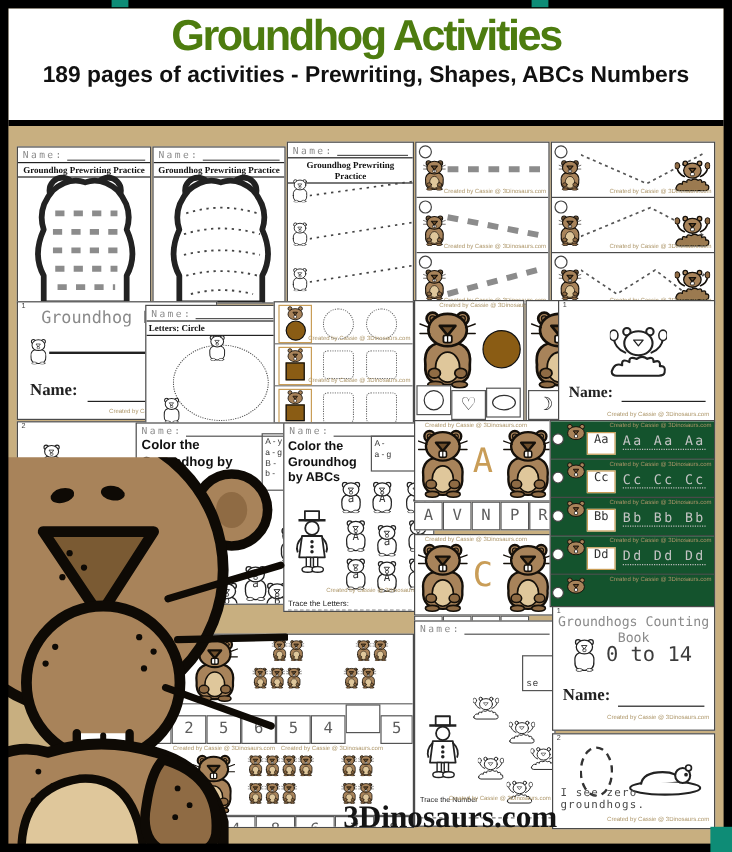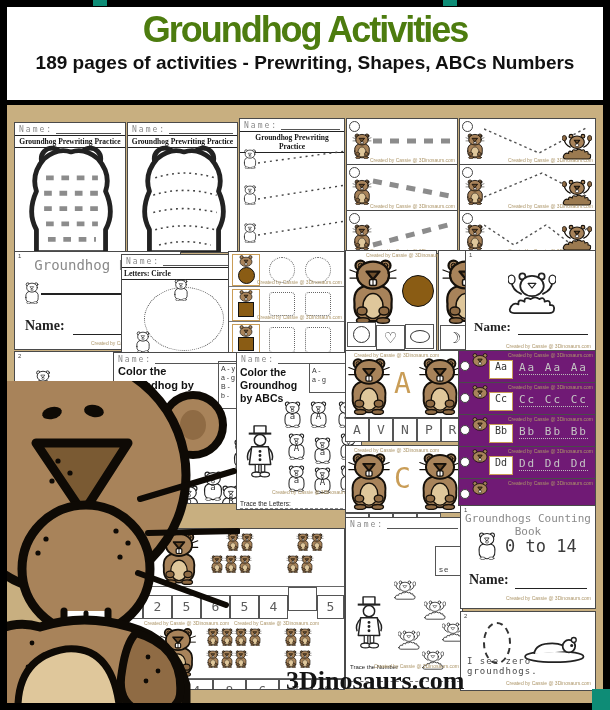--- a/index.html
+++ b/index.html
@@ -28,21 +28,21 @@
   .strip{position:relative;border-bottom:1px solid #4a4a4a;overflow:hidden;}
   .strip svg.path{position:absolute;left:24px;top:0;}
   .strip .gh{position:absolute;left:5px;bottom:5px;}
   .strip .ghr{position:absolute;right:3px;bottom:4px;}
   
   .lgh{position:relative;display:inline-block;}
   .lgh svg{position:absolute;inset:0;width:100%;height:100%;}
   .lgh i{position:absolute;left:0;right:0;top:38%;text-align:center;font-style:normal;
          font-size:9px;color:#333;font-family:"DejaVu Sans Mono",monospace;}
   
-  .lstrip{position:relative;height:31px;border-bottom:1px solid #4a4a4a;background:#701a75;}
+  .lstrip{position:relative;height:31px;border-bottom:1px solid #4a4a4a;background:#14532d;}
   .pairbox{position:absolute;left:30px;top:9px;width:22px;height:17px;border:1.5px solid #c99d57;
            text-align:center;font-size:10px;color:#333;font-family:"DejaVu Sans Mono",monospace;background:#fff;}
   .trace{position:absolute;left:60px;top:10px;font-family:"DejaVu Sans Mono",monospace;font-size:11px;
          letter-spacing:2px;color:#c4c4c4;border-bottom:1px dotted #bbb;}
   
   .ncell{display:inline-block;box-sizing:border-box;border:1px solid #555;height:24px;line-height:22px;
          text-align:center;font-family:"DejaVu Sans Mono",monospace;font-size:13px;color:#5d5d5d;
          background:#fff;font-weight:normal;font-style:normal;}
   .bignum{font-family:"DejaVu Sans Mono",monospace;font-size:26px;color:#c99d57;}
   .shapecell{display:inline-block;box-sizing:border-box;border:1px solid #555;width:29px;height:25px;

